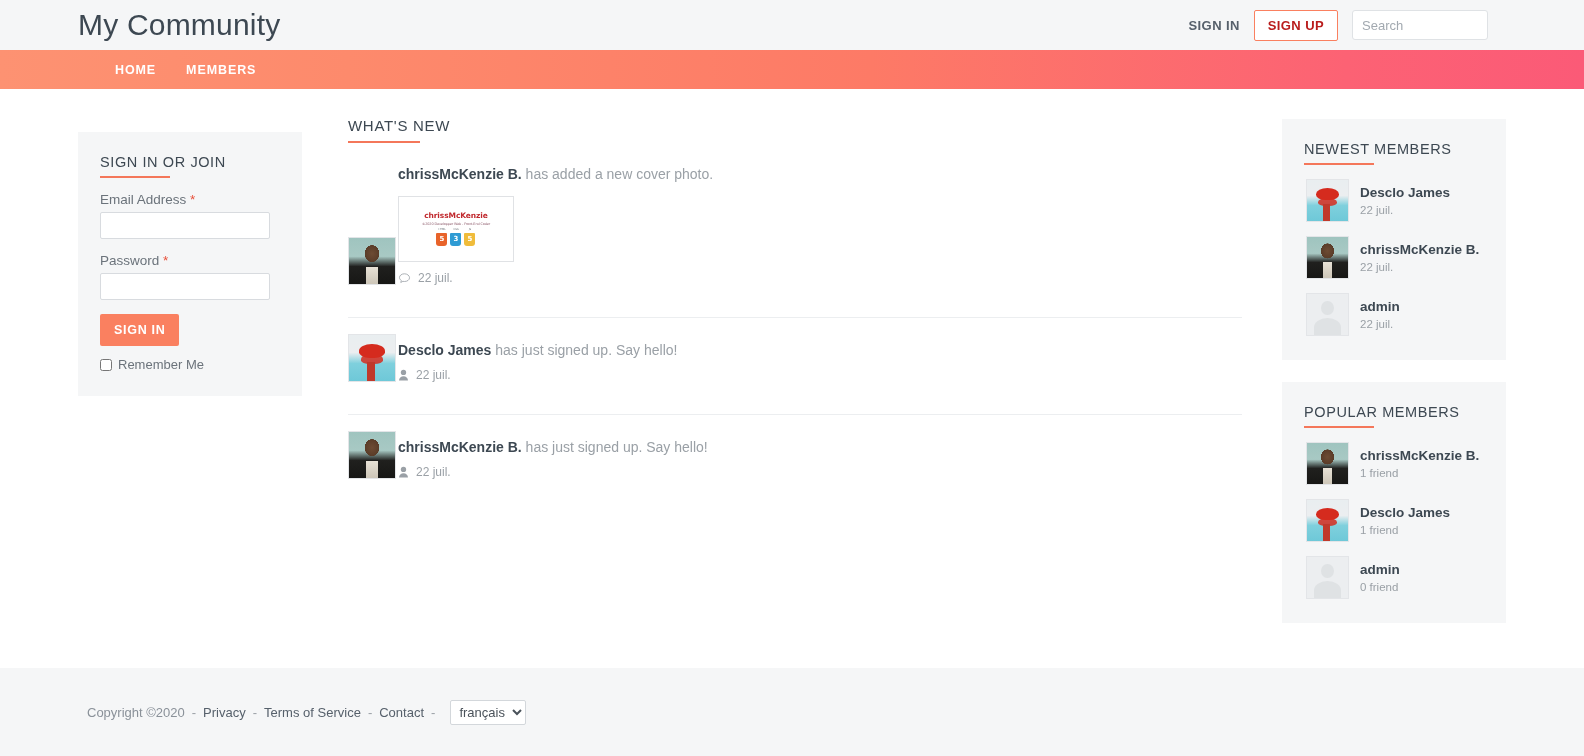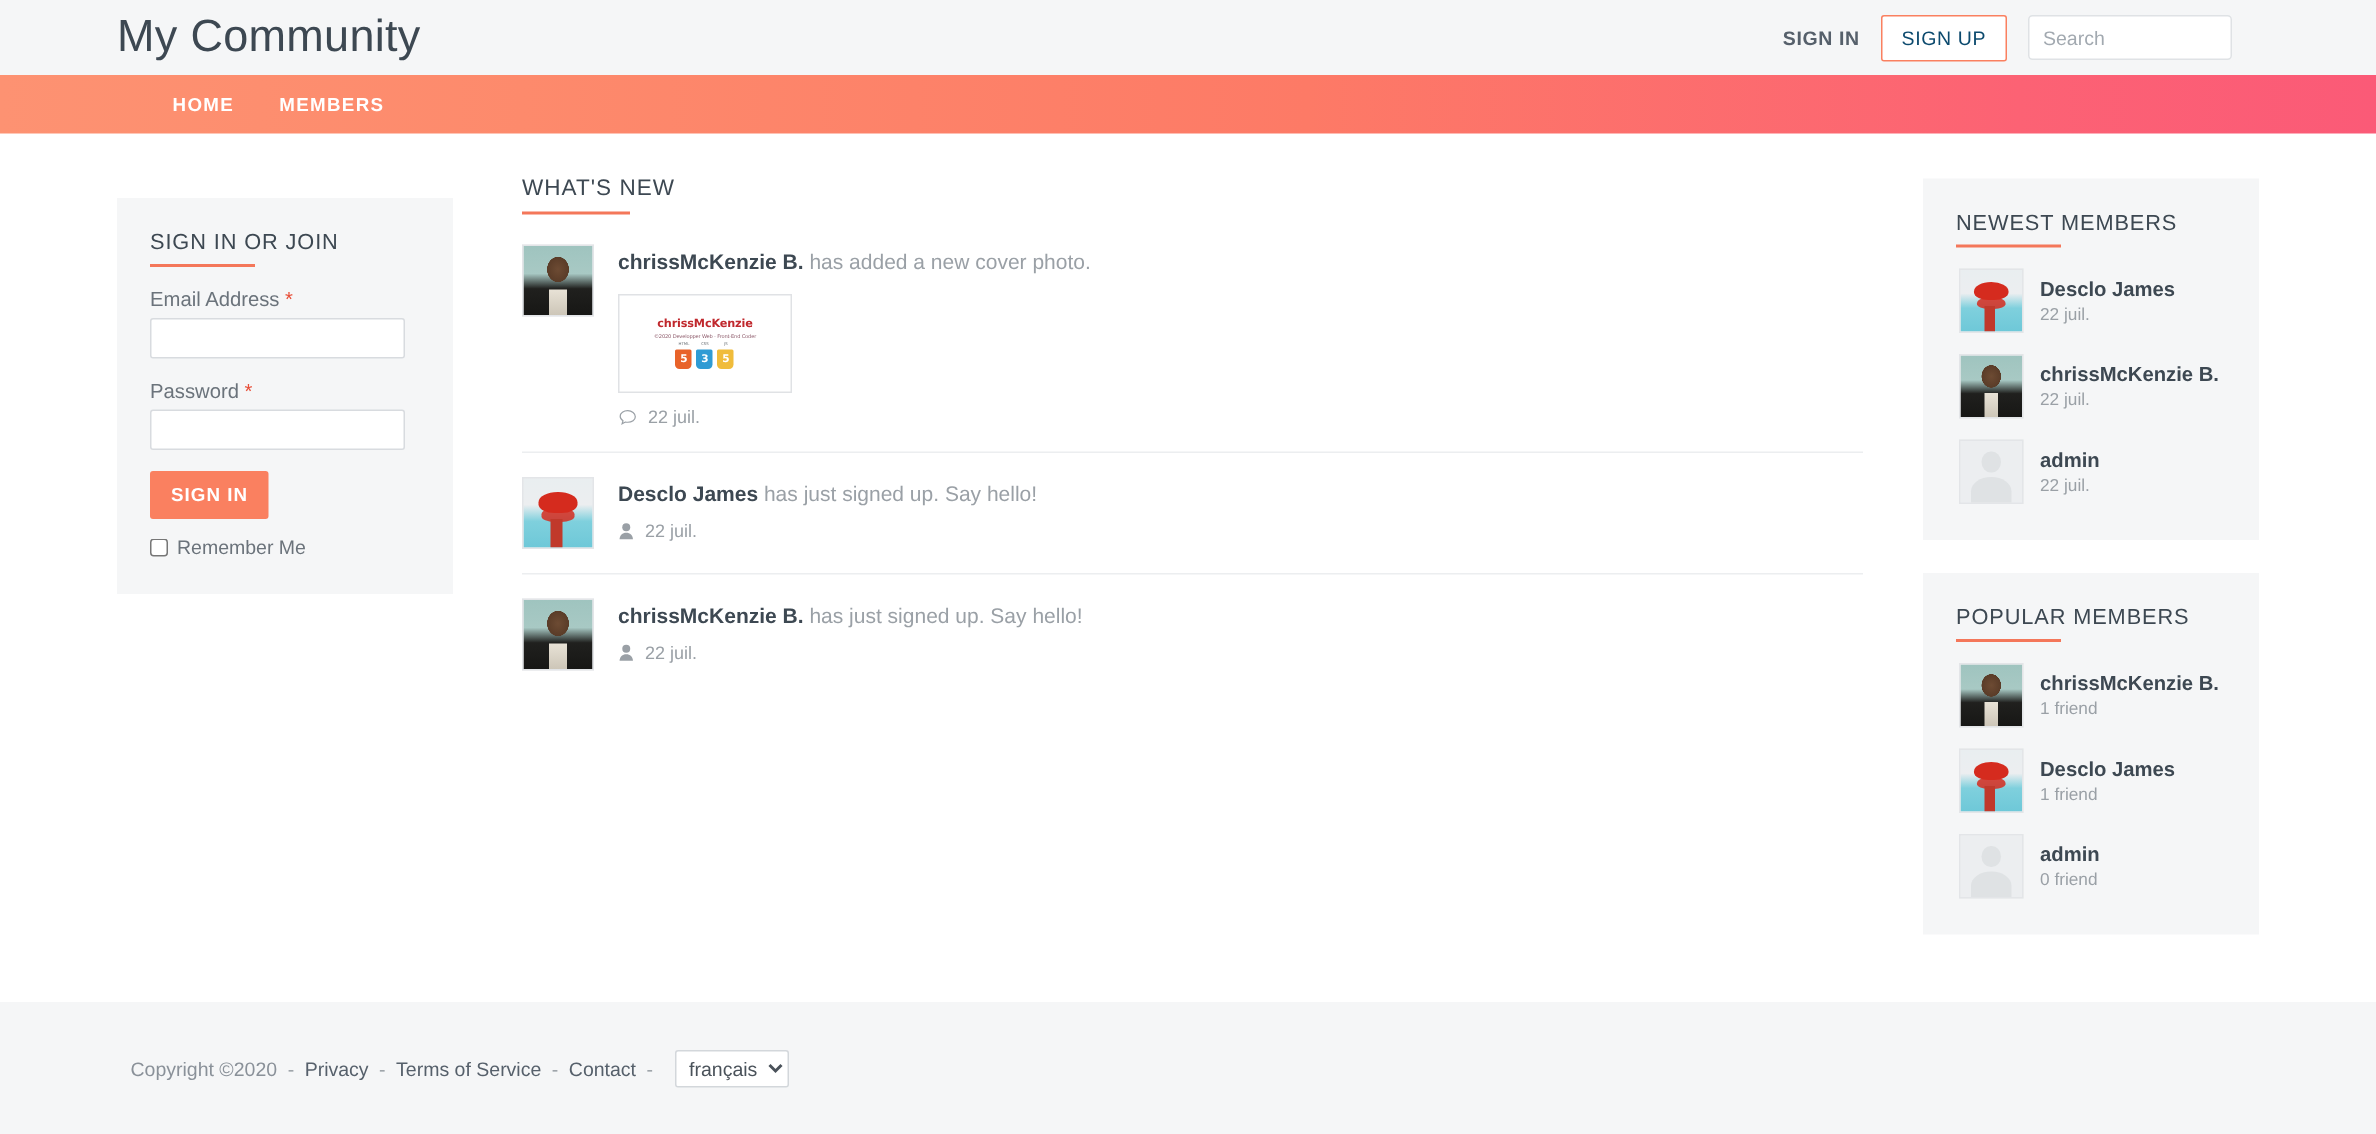--- a/index.html
+++ b/index.html
@@ -38,22 +38,22 @@
   .signin-link {
     font-size: 13px;
     font-weight: 600;
     color: #56606b;
     letter-spacing: 0.4px;
     text-decoration: none;
     cursor: pointer;
   }
   .signup-btn {
     font-size: 13px;
-    font-weight: 400;
-    color: #0c4a6e;
+    font-weight: 700;
+    color: #b91c1c;
     letter-spacing: 0.4px;
     background: #ffffff;
     border: 1px solid #fa8060;
     border-radius: 2px;
     padding: 8px 13px;
     cursor: pointer;
     line-height: 1;
   }
   .search-box {
     width: 136px;
@@ -190,24 +190,25 @@
   }
   .feed-title::after {
     content: "";
     position: absolute;
     left: 0; bottom: 0;
     width: 72px; height: 2px;
     background: #f4775a;
   }
   .activity {
     display: flex;
-    gap: 16px;
-    padding-bottom: 16px;
+    gap: 2px;
+    padding-bottom: 32px;
     border-bottom: 1px solid #eceef0;
     margin-bottom: 16px;
+    align-items: flex-end;
   }
   .activity:last-child { border-bottom: none; }
   .activity-avatar {
     width: 48px; height: 48px;
     flex: 0 0 48px;
     border: 1px solid #e3e5e8;
     overflow: hidden;
     background: #e9ebed;
   }
   .activity-body { flex: 1 1 auto; padding-top: 2px; }

